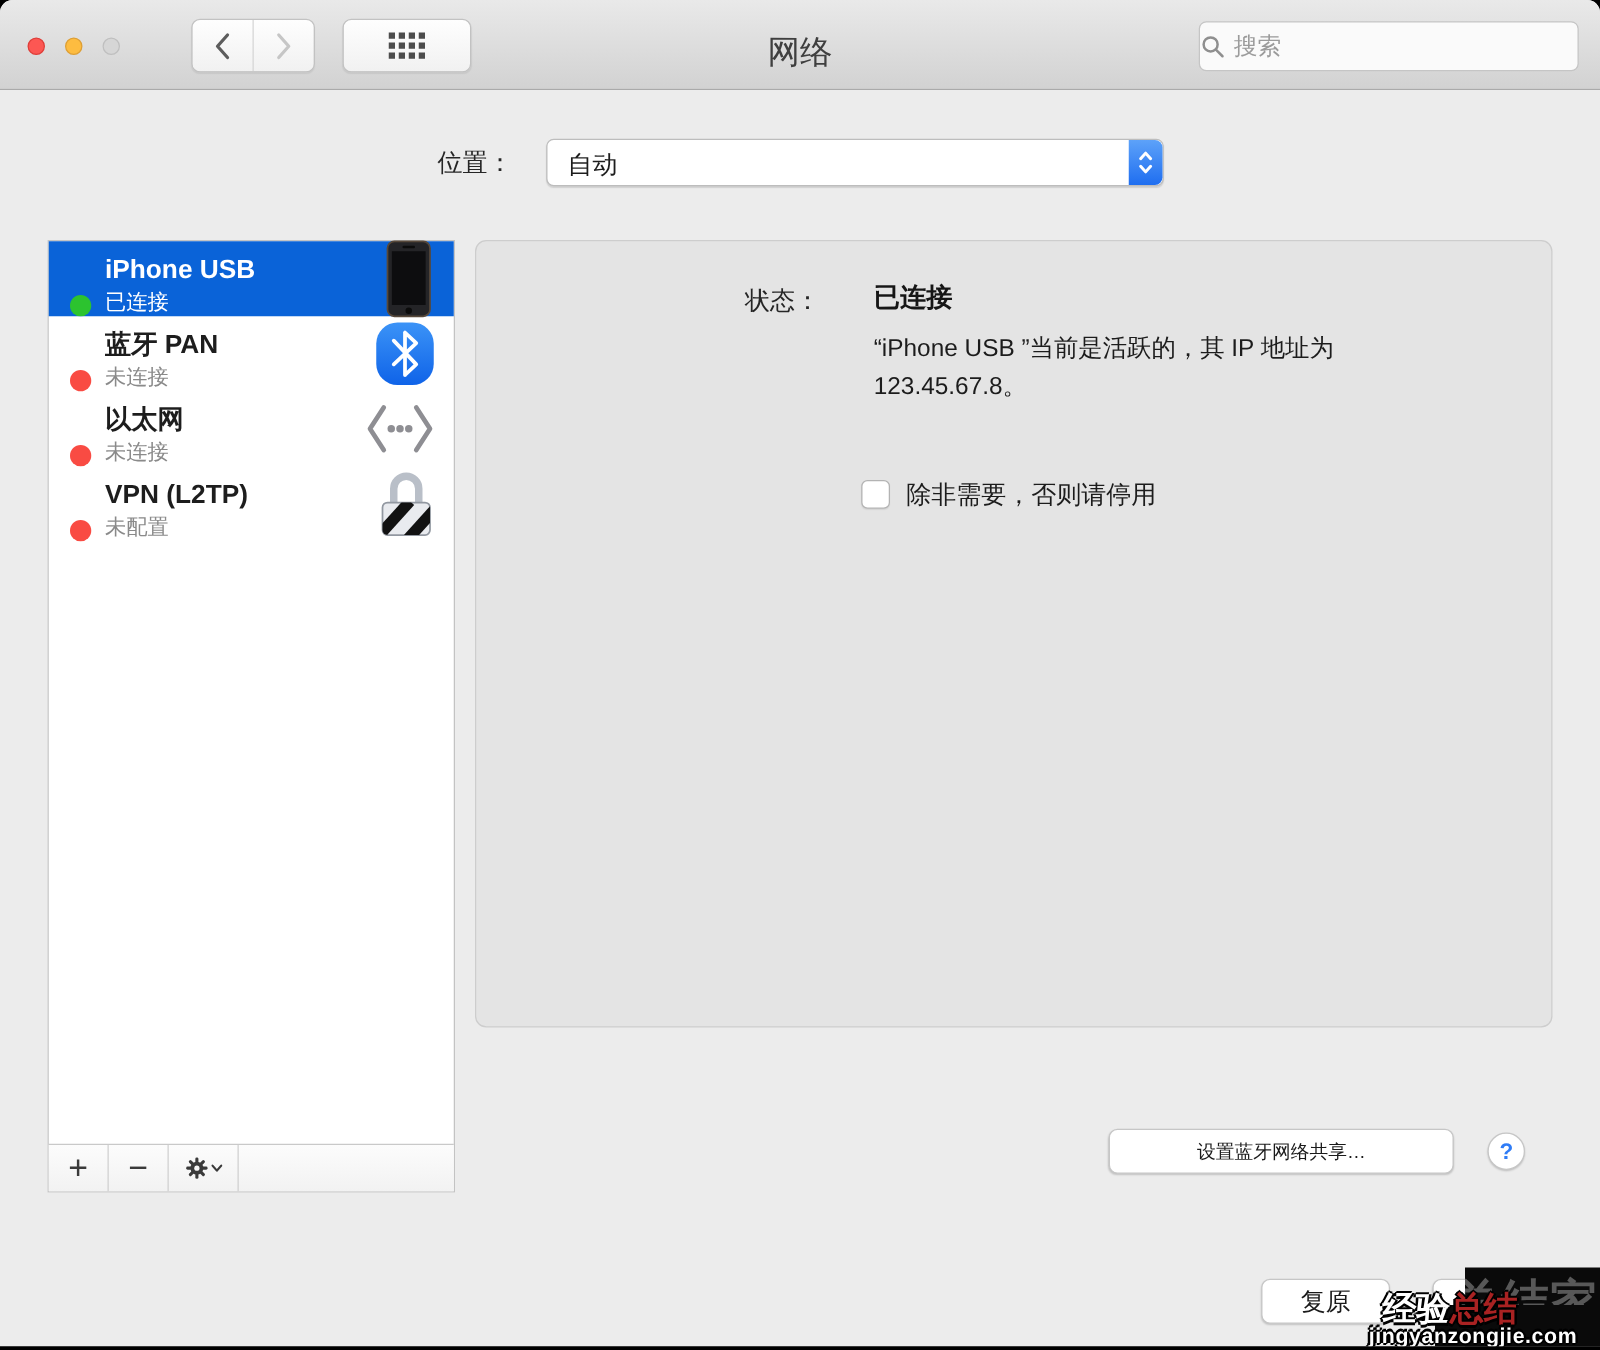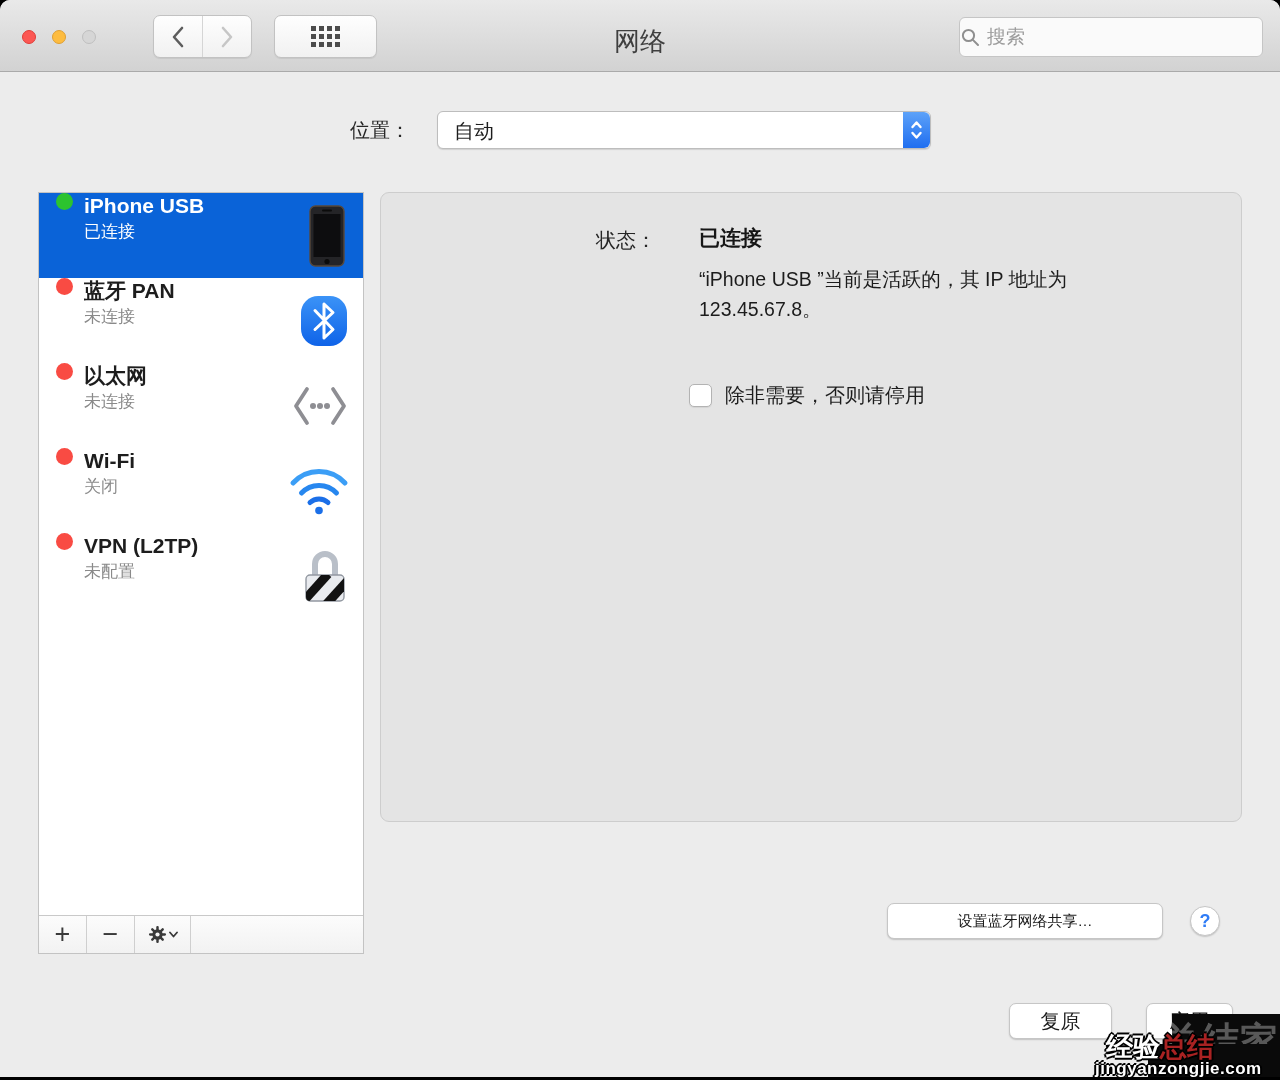--- a/index.html
+++ b/index.html
@@ -39,21 +39,21 @@
            background:#fff; border:1px solid #bdbdbd; border-radius:6px;
            box-shadow:0 1px 1px rgba(0,0,0,.12); font-size:20px; color:#1d1d1d; }
   .popup-value { position:absolute; left:16px; top:6px; }
   .stepper { position:absolute; right:0; top:0; bottom:0; width:27px;
              background:linear-gradient(#5da2f9,#1f6ef0); border-radius:0 6px 6px 0;
              display:flex; align-items:center; justify-content:center; }
 
   
   .sidebar { position:absolute; left:38px; top:192px; width:326px; height:762px;
              background:#fff; border:1px solid #c3c3c3; }
-  .service-row { position:relative; height:85px; display:flex; align-items:flex-start; }
+  .service-row { position:relative; height:60px; display:flex; align-items:flex-end; }
   .service-row.selected { background:#0a63d8; }
   .dot { width:17px; height:17px; border-radius:50%; margin-left:17px; flex:none; }
   .dot.green { background:#2cc32f; }
   .dot.red   { background:#f94b43; }
   .service-text { margin-left:11px; }
   .service-name { font-size:21px; font-weight:700; color:#1d1d1d; line-height:1.25; }
   .service-status { font-size:17px; color:#8a8a8a; margin-top:1px; }
   .service-row.selected .service-name, .service-row.selected .service-status { color:#fff; }
   .service-icon { position:absolute; right:13px; top:50%; transform:translateY(-50%); line-height:0; }
   .list-actions { position:absolute; left:0; right:0; bottom:0; height:38px;
@@ -78,21 +78,21 @@
   .checkbox-label { font-size:20px; color:#1c1c1c; }
   .bt-share-btn { position:absolute; left:506px; top:710px; width:276px; height:36px;
                   background:#fff; border:1px solid #c6c6c6; border-radius:7px;
                   box-shadow:0 1px 1.5px rgba(0,0,0,.18); font-size:15px; color:#1a1a1a; }
   .help-btn { position:absolute; left:809px; top:713px; width:30px; height:30px; border-radius:50%;
               background:#fff; border:1px solid #c6c6c6; box-shadow:0 1px 1.5px rgba(0,0,0,.18);
               color:#2f7cf6; font-size:18px; font-weight:700; }
 
   
   .footer-btn { position:absolute; height:36px; background:#fff; border:1px solid #c6c6c6; border-radius:7px;
-                box-shadow:0 1px 1.5px rgba(0,0,0,.18); font-size:20px; color:#1a1a1a; }
+                box-shadow:0 1px 1.5px rgba(0,0,0,.18); font-size:20px; color:#1a1a1a;margin-top:20px; }
   .revert-btn { left:1009px; top:1003px; width:103px; }
   .apply-btn  { left:1146px; top:1003px; width:87px; }
 
   
   .wm-black-a { position:absolute; left:1172px; top:1014px; width:108px; height:66px; background:#0a0a0a; overflow:hidden; }
   .wm-black-b { position:absolute; left:1148px; top:1044px; width:132px; height:36px; background:#0a0a0a; }
   .wm-big { position:absolute; left:-10px; top:2px; font-size:38px; font-weight:700; color:#585858;
             letter-spacing:1px; white-space:nowrap; }
   .wm-line1 { position:absolute; left:1106px; top:1029px; font-size:27px; font-weight:700; white-space:nowrap;
               text-shadow:-2px 0 #000, 2px 0 #000, 0 -2px #000, 0 2px #000, -1px -1px #000, 1px 1px #000; }
@@ -206,33 +206,20 @@
     </div>
     <span class="service-icon"><svg width="60" height="46" viewBox="0 0 60 46">
               <path d="M17 6 L6 23 L17 40" fill="none" stroke="#8e8e93" stroke-width="3.8" stroke-linecap="round" stroke-linejoin="round"></path>
               <path d="M43 6 L54 23 L43 40" fill="none" stroke="#8e8e93" stroke-width="3.8" stroke-linecap="round" stroke-linejoin="round"></path>
               <circle cx="23" cy="23" r="3" fill="#8e8e93"></circle>
               <circle cx="30" cy="23" r="3" fill="#8e8e93"></circle>
               <circle cx="37" cy="23" r="3" fill="#8e8e93"></circle>
             </svg></span>
   </div>
 
-  <div class="service-row">
-    <span class="dot red"></span>
-    <div class="service-text">
-      <div class="service-name">Wi-Fi</div>
-      <div class="service-status">关闭</div>
-    </div>
-    <span class="service-icon"><svg width="62" height="50" viewBox="0 0 62 50">
-              <path d="M5 17 A35 35 0 0 1 57 17" stroke="#3b9ef6" stroke-width="5" fill="none" stroke-linecap="round"></path>
-              <path d="M13.5 27 A24 24 0 0 1 48.5 27" stroke="#2787ef" stroke-width="5" fill="none" stroke-linecap="round"></path>
-              <path d="M22 36.5 A13 13 0 0 1 40 36.5" stroke="#1b6fe8" stroke-width="5" fill="none" stroke-linecap="round"></path>
-              <circle cx="31" cy="44.5" r="3.8" fill="#1b6fe8"></circle>
-            </svg></span>
-  </div>
 
   <div class="service-row">
     <span class="dot red"></span>
     <div class="service-text">
       <div class="service-name">VPN (L2TP)</div>
       <div class="service-status">未配置</div>
     </div>
     <span class="service-icon"><svg width="50" height="58" viewBox="0 0 50 58">
               <defs>
                 <clipPath id="lc">

